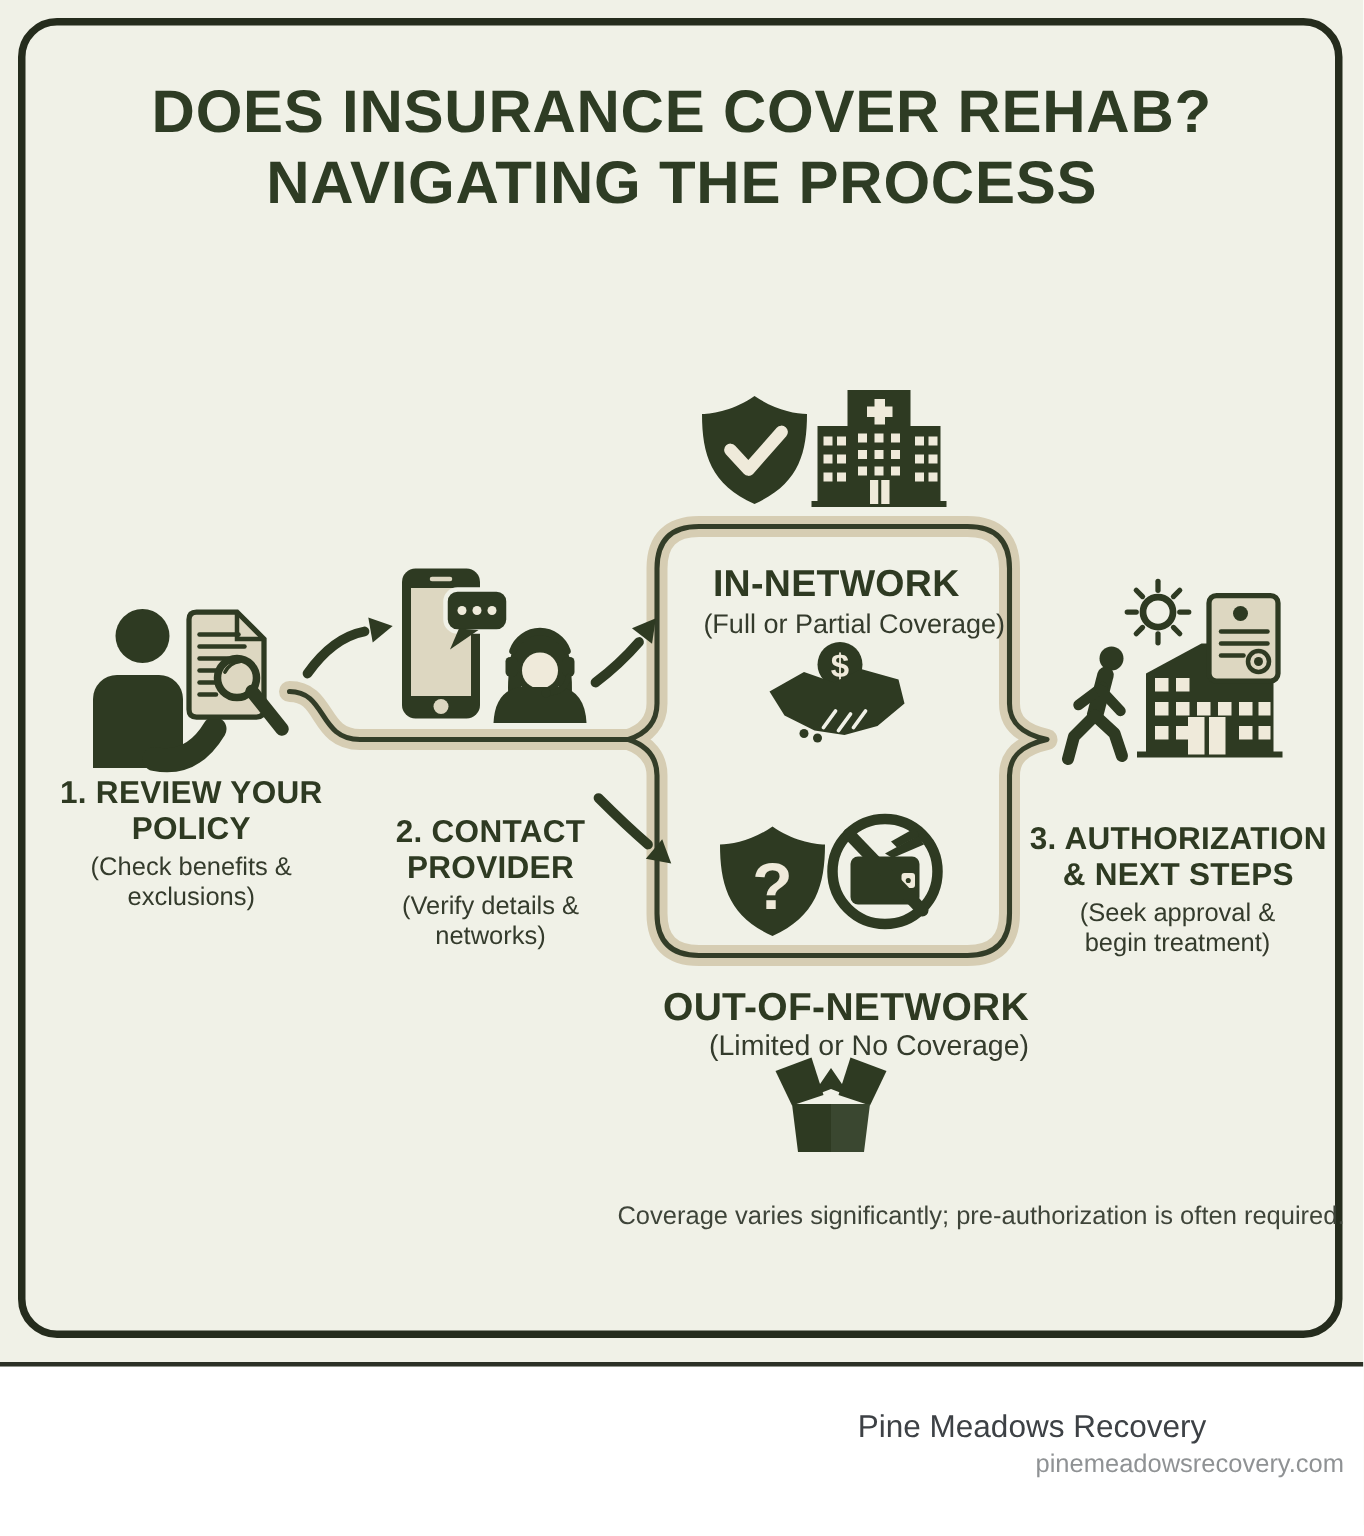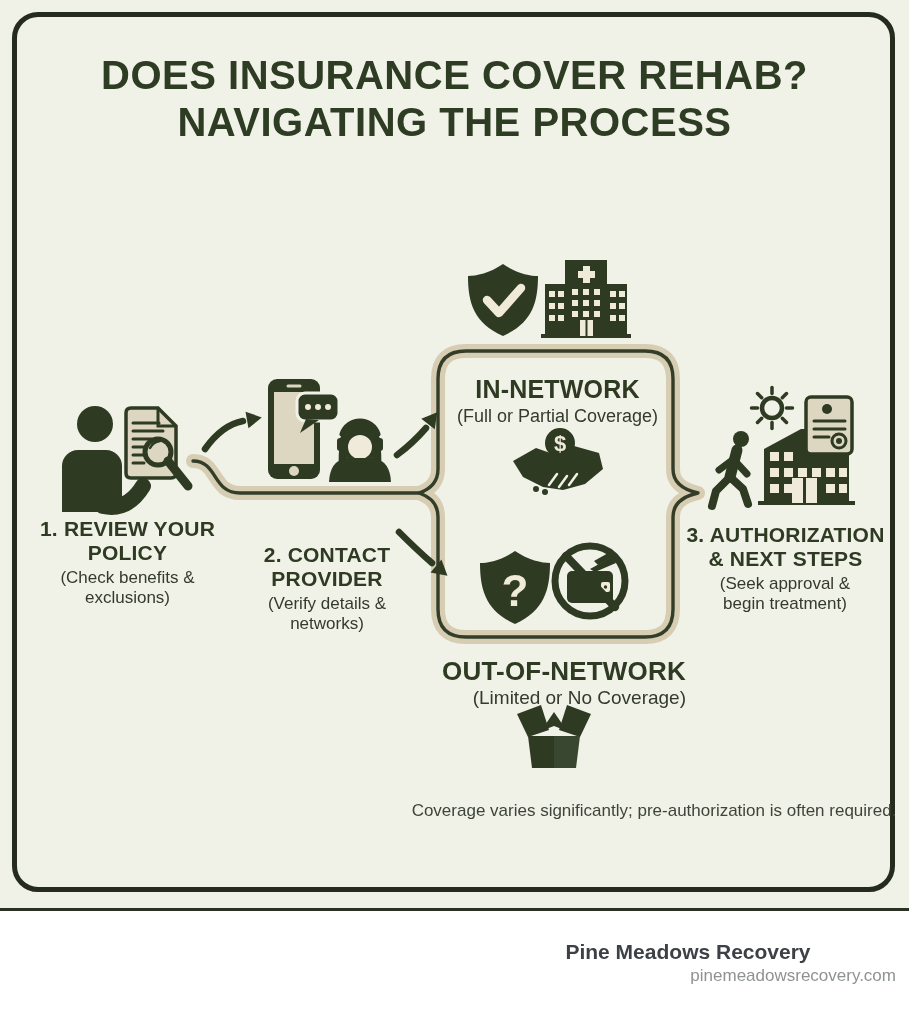--- a/index.html
+++ b/index.html
@@ -21,33 +21,33 @@
   .paper{fill:#ddd7c1;}
   .cream{fill:#efeada;}
   .glyph{font-family:"Liberation Sans",sans-serif;font-weight:bold;fill:#efeada;}
 
   
   .block{position:absolute;text-align:center;color:#2e3a22;}
   .block .h{font-weight:bold;font-size:21px;line-height:24px;letter-spacing:.2px;}
   .block .n{font-size:17px;line-height:20px;margin-top:3px;color:#343b2c;}
   .step1-block{left:25px;top:517px;width:205px;}
   .step2-block{left:237px;top:543px;width:180px;}
-  .step3-block{left:683px;top:523px;width:205px;}
+  .step3-block{left:683px;top:548px;width:205px;}
   .step3-block .n{width:170px;margin-left:17px;text-align:center;}
   .innet-block{left:445px;top:376px;width:225px;}
   .innet-block .h{font-size:25px;line-height:27px;}
-  .innet-block .n{font-size:18px;}
+  .innet-block .n{font-size:18px;text-align:right;}
   .outnet-block{left:428px;top:657px;width:258px;text-align:right;}
   .outnet-block .h{font-size:26px;line-height:28px;}
   .outnet-block .n{font-size:19px;}
   .caption{position:absolute;left:398px;top:801px;width:512px;text-align:center;
         font-size:17px;color:#3e4439;}
   .divider{position:absolute;left:0;top:908px;width:909px;height:3px;background:#2c3126;}
   .footer{position:absolute;left:480px;top:939px;width:416px;text-align:center;}
-  .brand{font-weight:bold;font-size:21px;color:#3d4145;line-height:26px;}
+  .brand{font-weight:normal;font-size:21px;color:#3d4145;line-height:26px;}
   .website{font-size:17px;color:#8f9294;line-height:22px;text-align:right;}
 </style>
 </head>
 <body>
 
 <div class="page">
   <div class="canvas">
     <div class="panel-border"></div>
 
     <h1 class="title">

